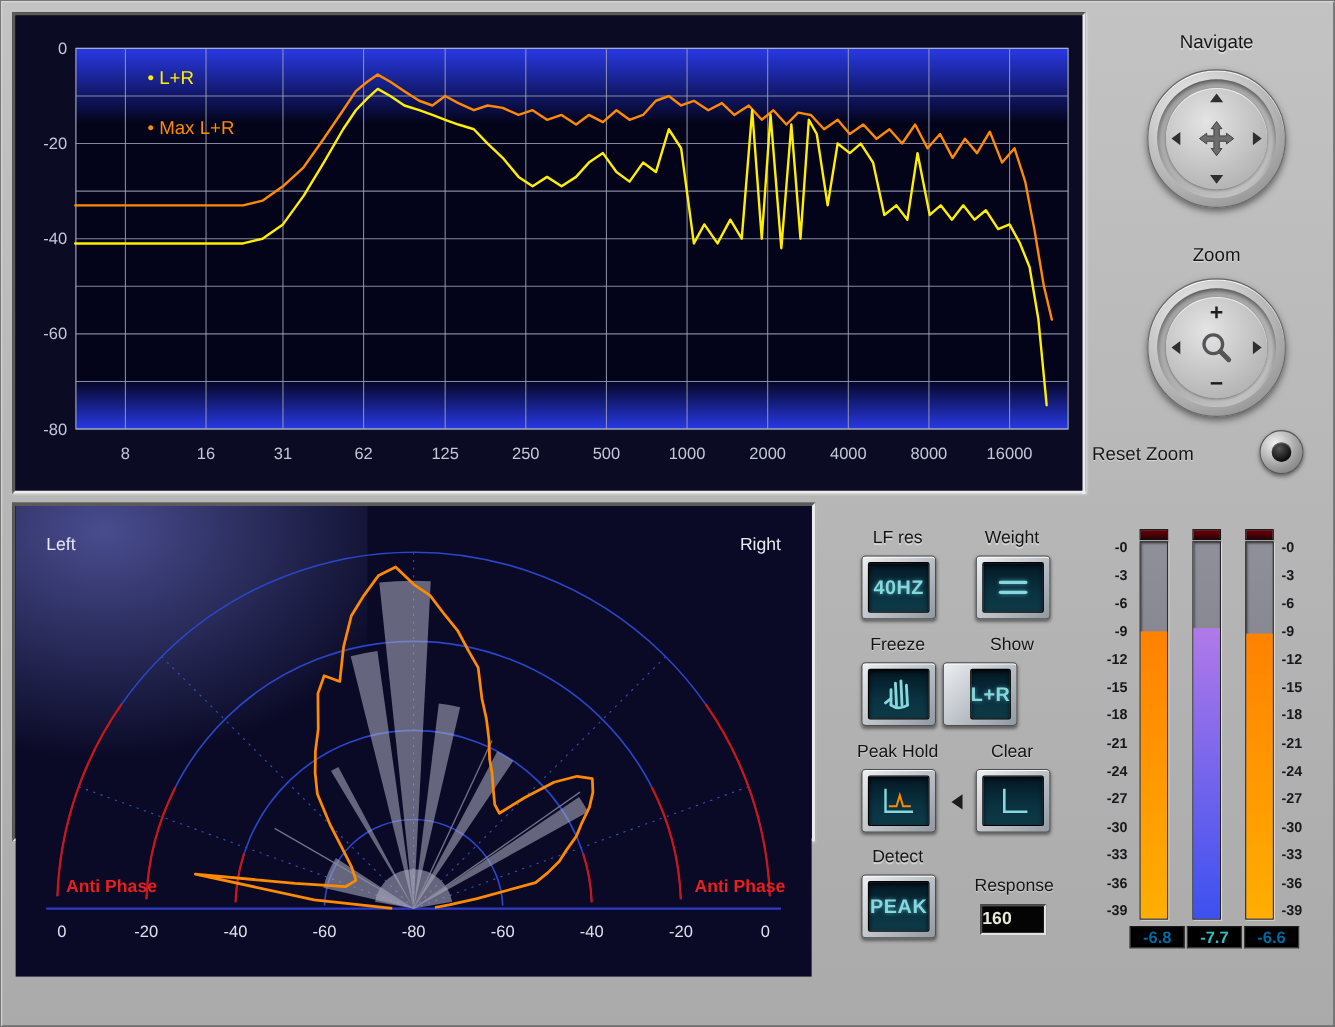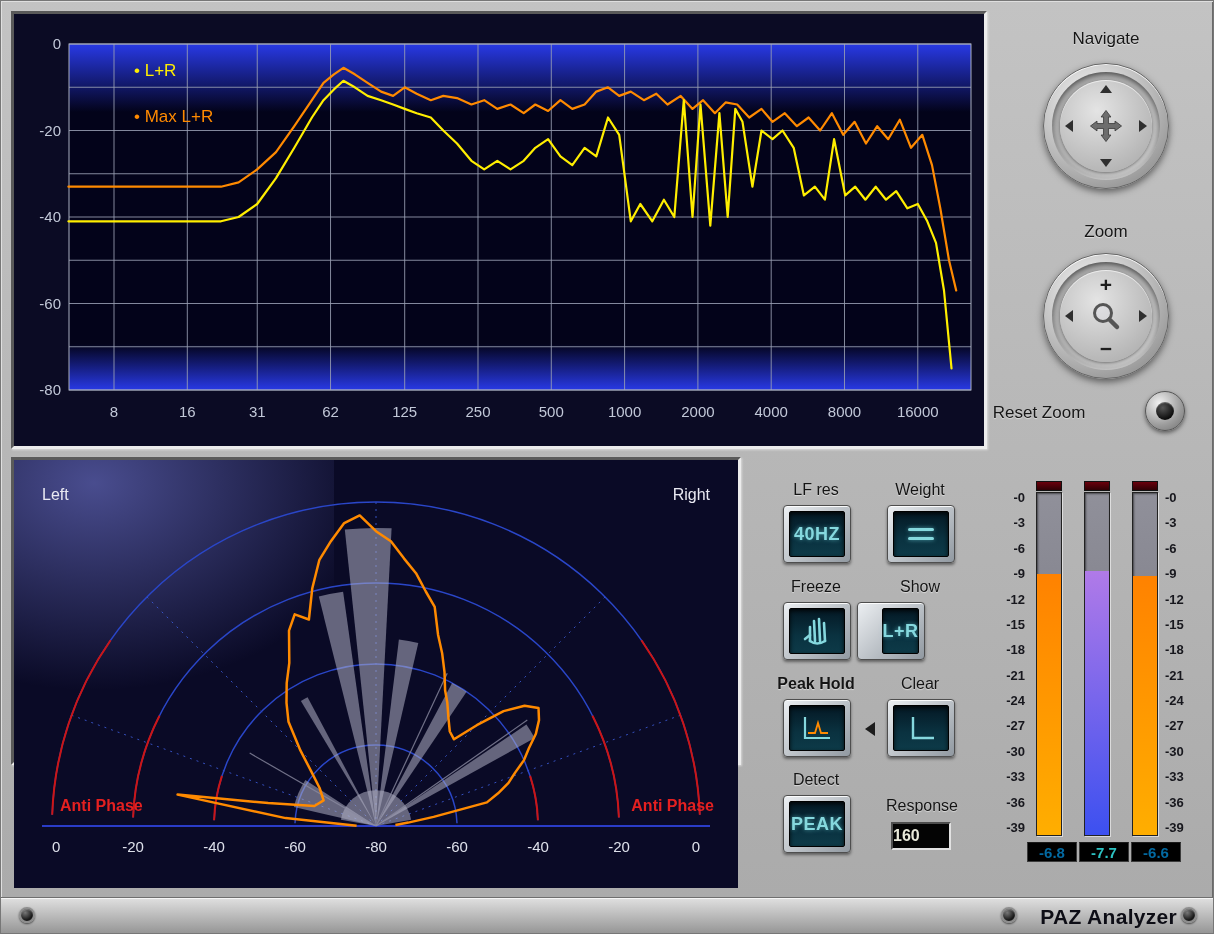--- a/index.html
+++ b/index.html
@@ -274,21 +274,21 @@
         </g>
       </svg>
     </div>
   </div>
   <div class="wbtn" style="left:856px;top:601px;padding-left:24px;">
     <div class="wbtn-face">
         <span>L+R</span>
       </div>
   </div>
 
-  <div class="ctl-label" style="left:755px;top:674px;font-weight:bold;">Peak Hold</div>
+  <div class="ctl-label" style="left:755px;top:674px;">Peak Hold</div>
   <div class="ctl-label" style="left:859px;top:674px;">Clear</div>
   <div class="wbtn" style="left:782px;top:698px;">
     <div class="wbtn-face">
       <svg width="36" height="30" viewBox="0 0 36 30">
         <path d="M6 4 V25 H31" fill="none" stroke="#85d8de" stroke-width="2.2"></path>
         <path d="M9 20 H16 L19 10 L22 20 H29" fill="none" stroke="#ff8a00" stroke-width="1.8"></path>
       </svg>
     </div>
   </div>
   <span class="link-arrow"></span>
@@ -355,20 +355,14 @@
       <div class="meter-fill" id="fill-mid" style="height: 264.349px; background: linear-gradient(rgb(176, 122, 232), rgb(60, 80, 240));"></div>
     </div>
   <div class="meter-body" style="left:1131px;">
       <div class="meter-fill" id="fill-right" style="height: 259.21px; background: linear-gradient(rgb(255, 130, 0), rgb(255, 174, 0));"></div>
     </div>
 
   <div class="readout amber" style="left:1026px;">-6.8</div>
   <div class="readout teal" style="left:1078px;">-7.7</div>
   <div class="readout amber" style="left:1130px;">-6.6</div>
 
-  <div class="bottom-bar">
-    <span class="knob" style="left:18px;top:9px;"></span>
-    <span class="knob" style="left:1000px;top:9px;"></span>
-    <span class="app-title">PAZ Analyzer</span>
-    <span class="knob" style="left:1180px;top:9px;"></span>
-  </div>
 
 </div>
 
 </body></html>

